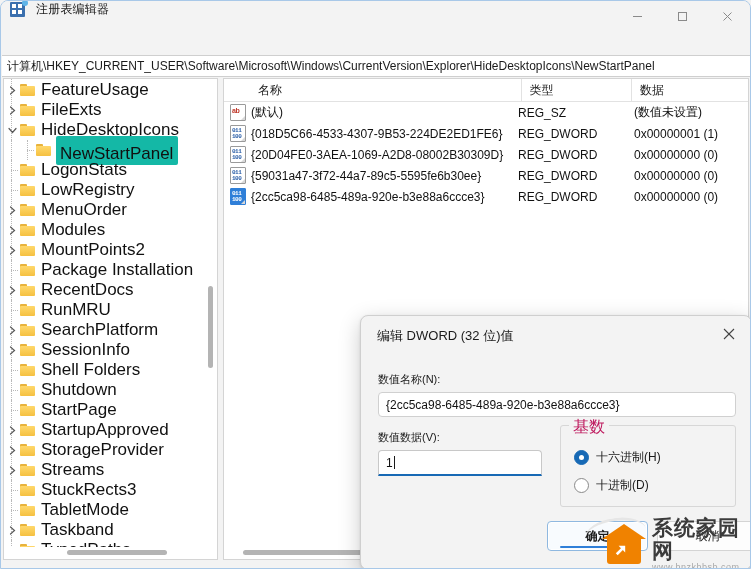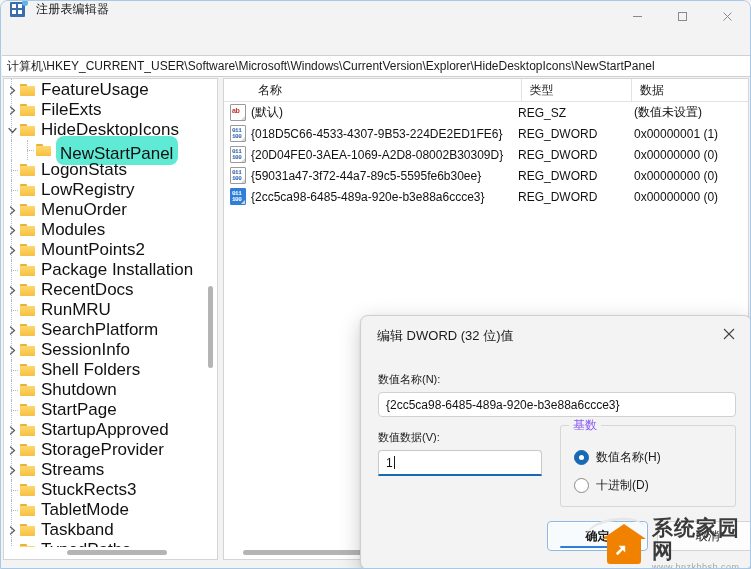--- a/index.html
+++ b/index.html
@@ -165,22 +165,22 @@
     border-radius: 1px 1px 0 0;
   }
   .folder .body {
     position: absolute; left: 0; top: 2.5px;
     width: 15px; height: 10px;
     background: linear-gradient(#ffd86b, #f5c041);
     border-radius: 1px;
   }
   .tlabel { padding-right: 6px; }
   .tnode.selected .tlabel {
-    background: #5eead4;
-    border-radius: 8px;
+    background: #14b8a6;
+    border-radius: 2px;
     padding: 8px 5px 1px 4px;
     margin-left: -1px;
   }
   
   .trunk {
     position: absolute;
     left: 7px; top: 0; bottom: 0;
     border-left: 1px dotted #b9b9b9;
   }
 
@@ -341,21 +341,21 @@
     position: absolute;
     border: 1px solid #d7d7d7;
     border-radius: 3px;
     box-sizing: border-box;
   }
   .groupbox-title {
     position: absolute;
     top: -9px; left: 8px;
     background: #f3f3f3;
     padding: 0 4px;
-    font-size: 12px; color: #8b5cf6;
+    font-size: 16px; color: #be185d;
   }
   .radio-row {
     position: absolute;
     display: flex; align-items: center;
     font-size: 12px; color: #1a1a1a;
   }
   .radio {
     width: 15px; height: 15px;
     border: 1.5px solid #8a8a8a;
     border-radius: 50%;
@@ -842,21 +842,21 @@
       <div class="dlg-input focused" style="left:17px; top:134px; width:164px; height:26px;">
         <span>1</span>
           <span class="caret"></span>
       </div>
 
       <div class="groupbox" style="left:199px; top:109px; width:176px; height:82px;">
         <div class="groupbox-title">基数</div>
       </div>
       <div class="radio-row" style="left:213px; top:133px;">
         <span class="radio checked"></span>
-        <span>数值名称(H)</span>
+        <span>十六进制(H)</span>
       </div>
       <div class="radio-row" style="left:213px; top:161px;">
         <span class="radio"></span>
         <span>十进制(D)</span>
       </div>
 
       <div class="dlg-btn primary" style="left:186px; top:205px; width:101px;">
         <span>确定</span>
         <span class="accent-underline"></span>
       </div>

